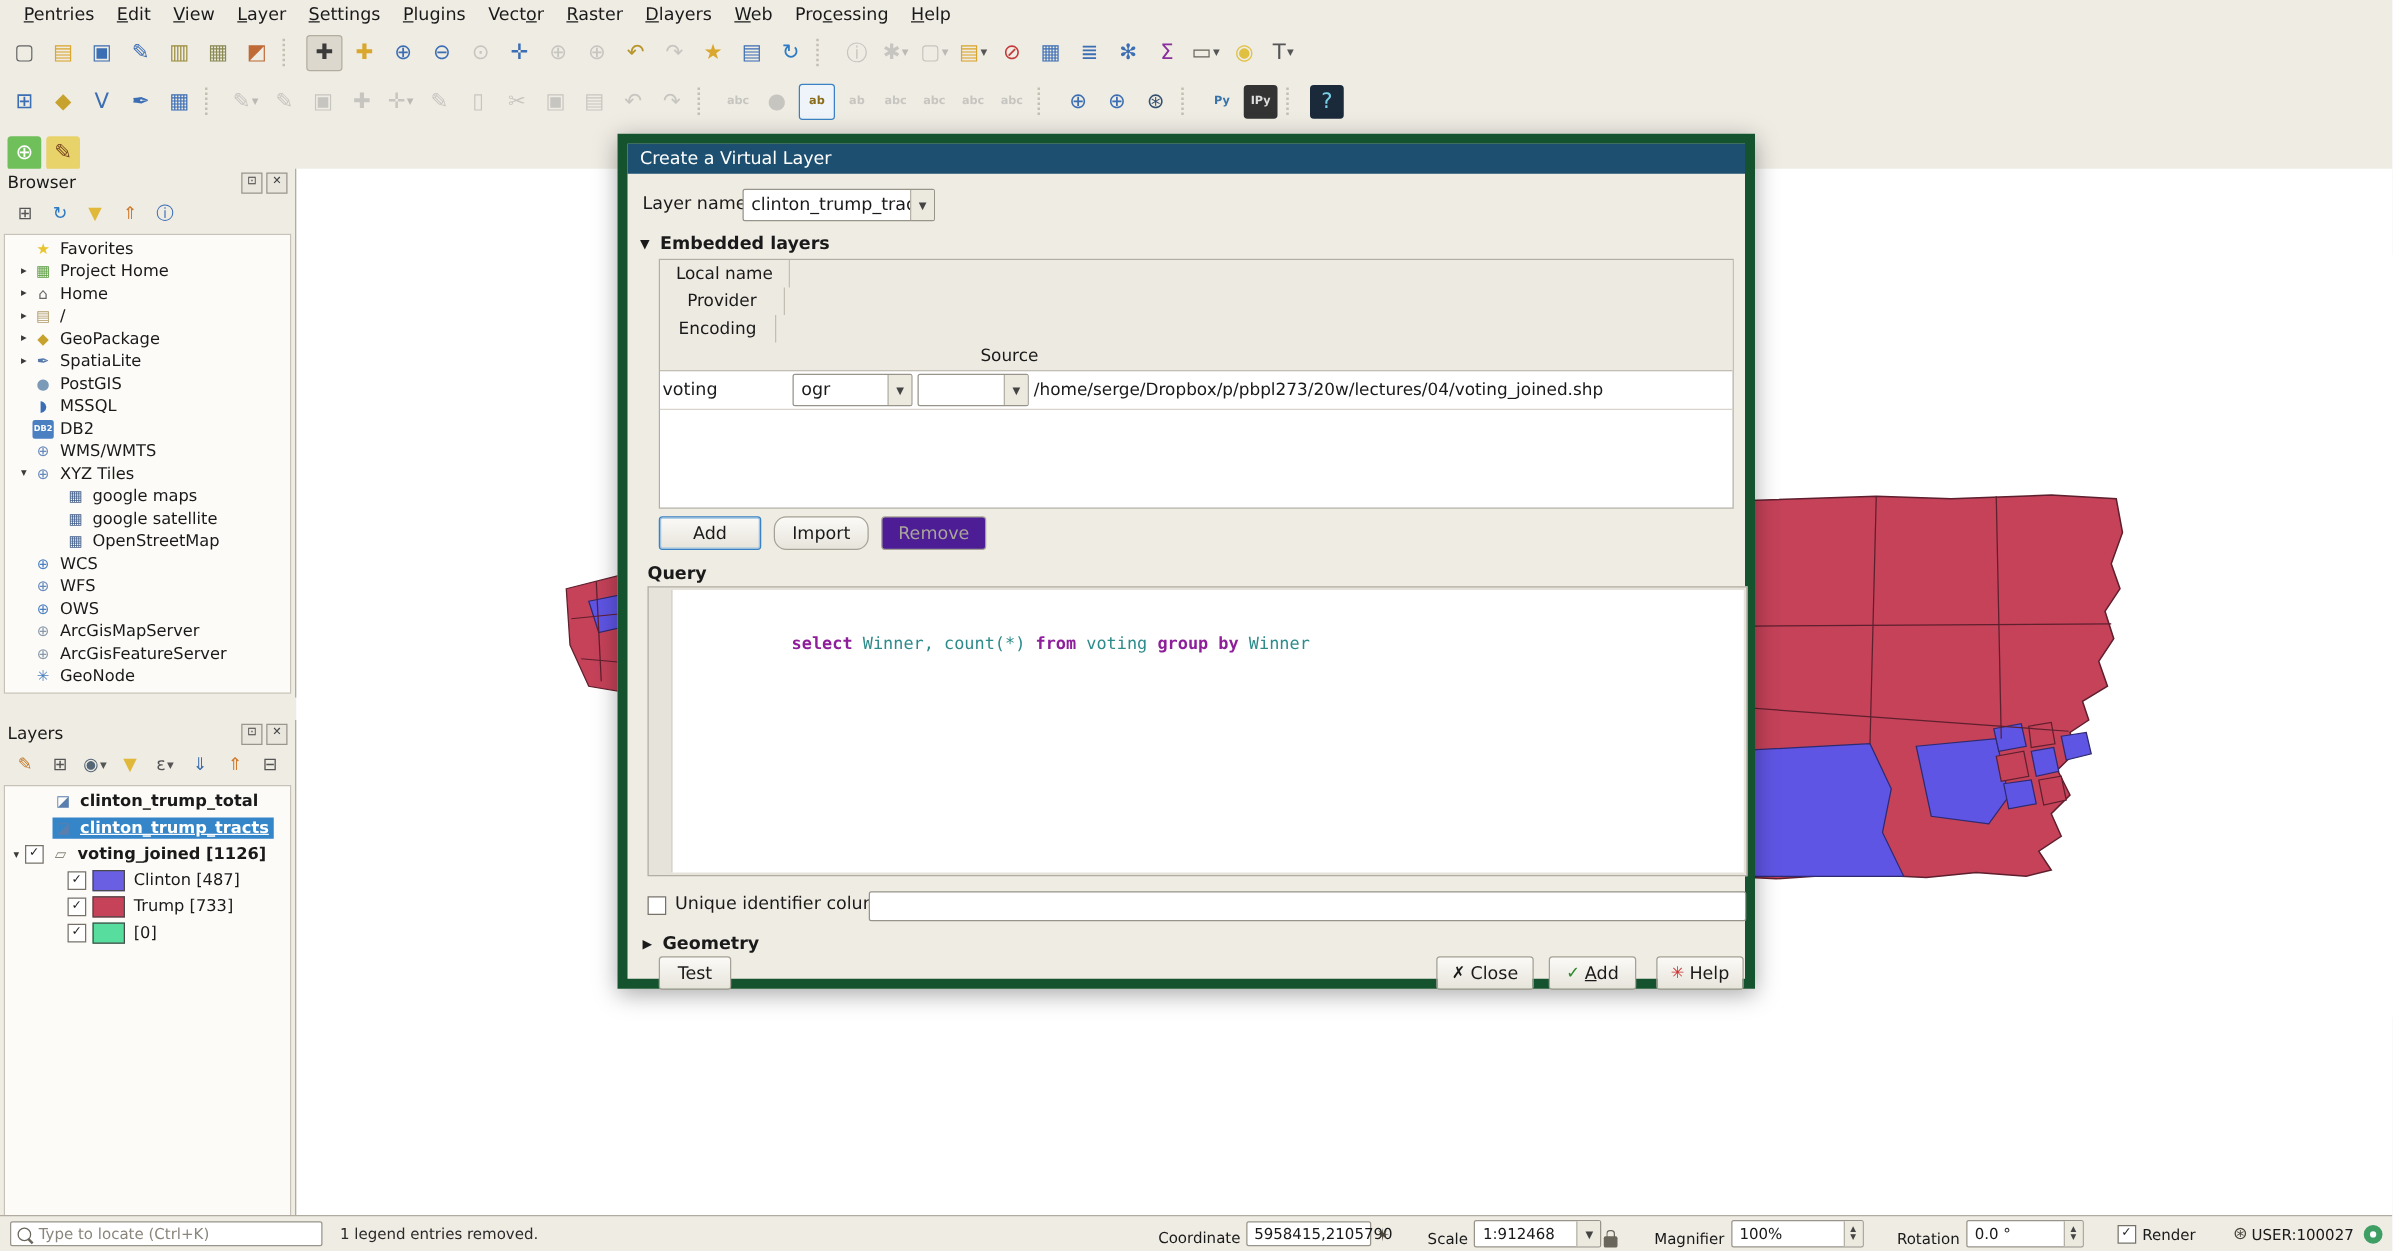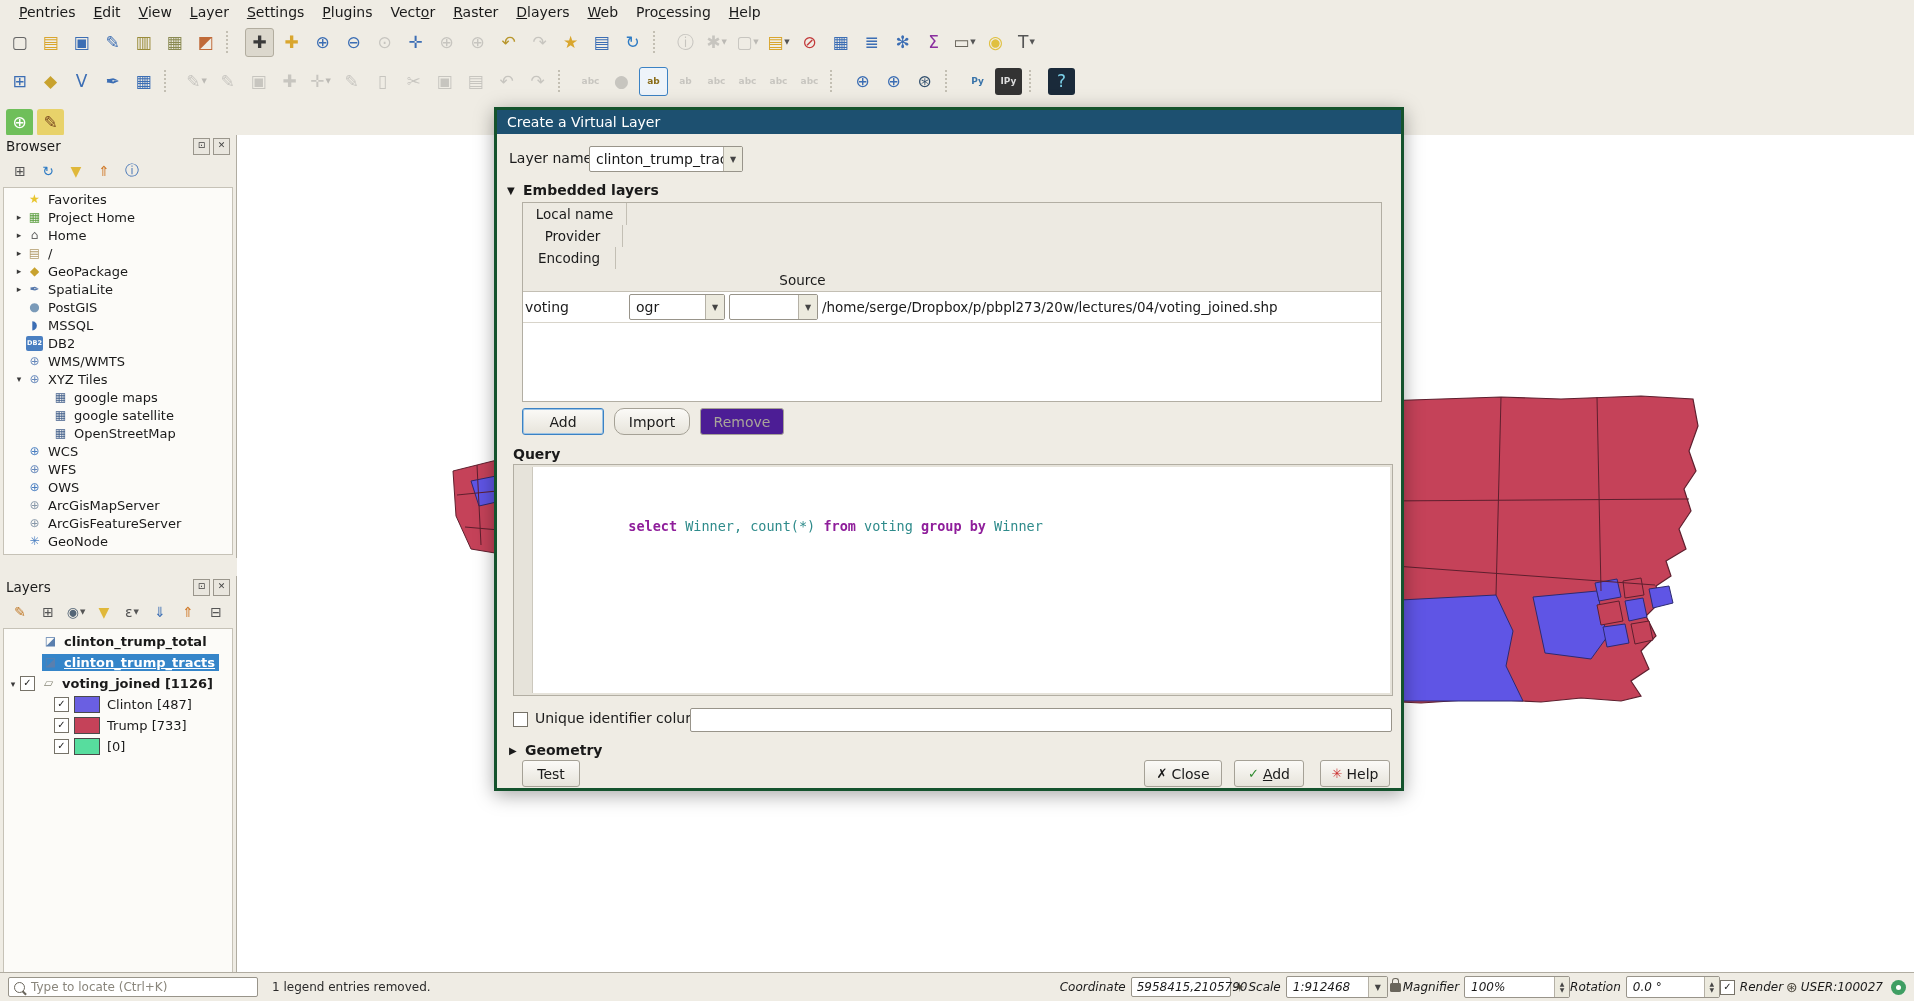--- a/index.html
+++ b/index.html
@@ -49,21 +49,21 @@
   .lrow.bold .tlabel{font-weight:bold;}
   .lrow.sel .wrap{background:#3585c9;}
   .lrow.sel .tlabel{color:#fff;text-decoration:underline;}
 
   
   .map{position:absolute;left:237px;top:135px;right:0;bottom:28px;background:#ffffff;z-index:1;}
   .map svg{position:absolute;left:0;top:0;}
 
   
   .dialog{position:absolute;left:494px;top:107px;width:910px;height:684px;background:#efece4;
-          border:3px solid #14532d;box-shadow:0 4px 18px rgba(0,0,0,.35);z-index:10;box-sizing:border-box;}
+          border:8px solid #14532d;box-shadow:0 4px 18px rgba(0,0,0,.35);z-index:10;box-sizing:border-box;}
   .dtitle{height:24px;background:#1d5070;color:#fff;font-size:14px;display:flex;align-items:center;padding:0 10px;}
   .dbody{position:relative;width:100%;height:656px;font-size:14px;}
   .abs{position:absolute;}
   .dlabel{font-size:14px;color:#1a1a1a;}
   .combo{background:#fff;border:1px solid #98948a;border-radius:2px;display:flex;align-items:center;height:24px;}
   .combo .val{flex:1;padding:0 6px;font-size:14px;white-space:nowrap;overflow:hidden;}
   .combo .arrow{width:18px;align-self:stretch;border-left:1px solid #b5b1a6;background:#eceade;
                 display:flex;align-items:center;justify-content:center;font-size:8px;color:#444;}
   .secthdr{font-weight:bold;font-size:14px;display:flex;align-items:center;}
   .secthdr .tri{width:16px;font-size:10px;}
@@ -75,34 +75,34 @@
   .ecell{box-sizing:border-box;padding:0 2px;height:100%;display:flex;align-items:center;}
   .ecell .combo{width:100%;height:24px;}
   .btn{display:inline-flex;align-items:center;justify-content:center;height:27px;padding:0 14px;
        background:linear-gradient(#fbfaf7,#e7e4db);border:1px solid #a5a196;border-radius:3px;
        font-size:14px;color:#1a1a1a;cursor:default;box-sizing:border-box;}
   .btn.focus{border:1px solid #3b82c4;box-shadow:0 0 0 1px #9cc3e4 inset;}
   .btn.disabled{color:#a9a59a;background:#4c1d95;}
   .btn .bi{margin-right:4px;font-size:13px;}
   .qframe{border:1px solid #b2aea3;background:#e6e3da;}
   .qeditor{position:absolute;left:18px;top:2px;right:2px;bottom:2px;background:#fff;border-left:1px solid #ccc8bd;}
-  .qcode{padding:19px 0 0 14px;font-family:"DejaVu Sans Mono",monospace;font-size:13.5px;white-space:pre;}
+  .qcode{padding:3px 0 0 14px;font-family:"DejaVu Sans Mono",monospace;font-size:13.5px;white-space:pre;}
   .tok{color:#2e8b8b;} .tok.kw{color:#8f1e9b;font-weight:bold;}
   .sunken{background:#fff;border:1px solid #98948a;border-radius:2px;box-sizing:border-box;}
 
   
   .status{position:absolute;left:0;right:0;bottom:0;height:28px;background:#efece4;border-top:1px solid #b0aca1;
           display:flex;align-items:center;padding:0 8px;font-size:12px;z-index:4;}
   .locator{width:250px;height:20px;display:flex;align-items:center;padding:0 5px;color:#8a867c;}
   .mag{width:9px;height:9px;border:1.6px solid #6a665c;border-radius:50%;position:relative;margin-right:6px;flex:none;}
   .mag::after{content:"";position:absolute;width:5px;height:1.6px;background:#6a665c;transform:rotate(45deg);
               left:7px;top:9px;}
   .smsg{margin-left:14px;color:#2a2a2a;}
   .sspace{flex:1;}
-  .sgrp{display:flex;align-items:center;margin-left:0;font-style:italic;}
+  .sgrp{display:flex;align-items:flex-end;margin-left:27px;}
   .sgrp .lb{margin-right:5px;}
   .sinput{height:20px;display:flex;align-items:center;padding:0 5px;font-size:12px;color:#1a1a1a;}
   .spin{display:flex;flex-direction:column;justify-content:center;width:14px;border-left:1px solid #b5b1a6;
         align-self:stretch;font-size:6px;line-height:6px;text-align:center;color:#444;background:#eceade;}
   .lock{width:11px;height:9px;background:#6a665c;border-radius:1.5px;position:relative;margin:0 2px;flex:none;}
   .lock::before{content:"";position:absolute;left:2px;top:-5px;width:5px;height:5px;border:1.6px solid #6a665c;
                 border-bottom:none;border-radius:3px 3px 0 0;}
   .balloon{width:15px;height:15px;border-radius:50%;background:#3f9e63;position:relative;margin-left:8px;flex:none;}
   .balloon::after{content:"";position:absolute;left:5px;top:5px;width:5px;height:5px;border-radius:50%;background:#fff;}
   .sicon{font-size:14px;color:#4a463c;margin:0 3px;}

